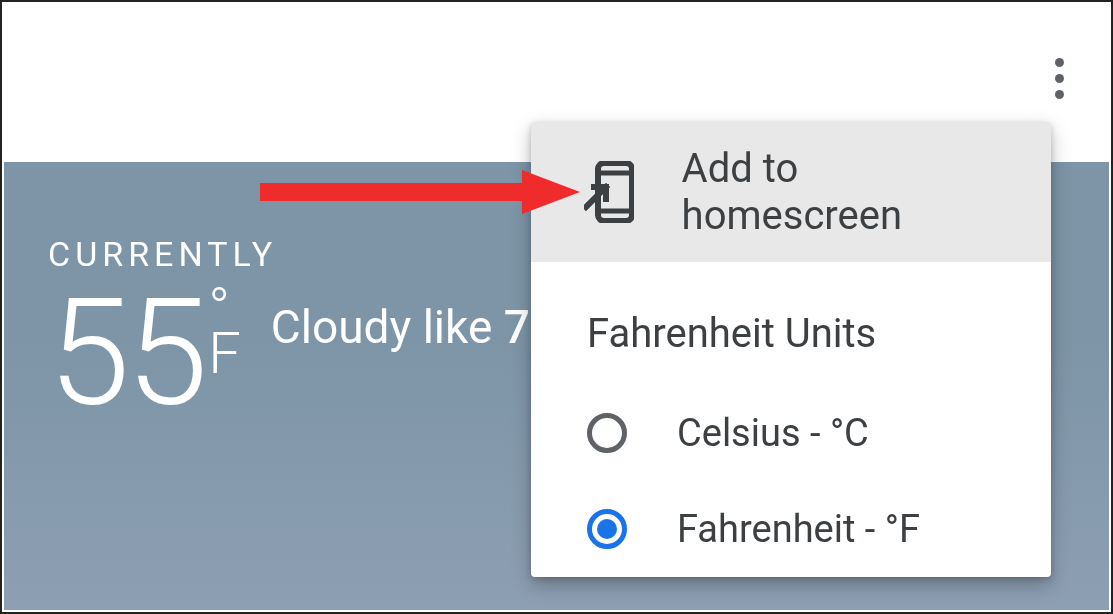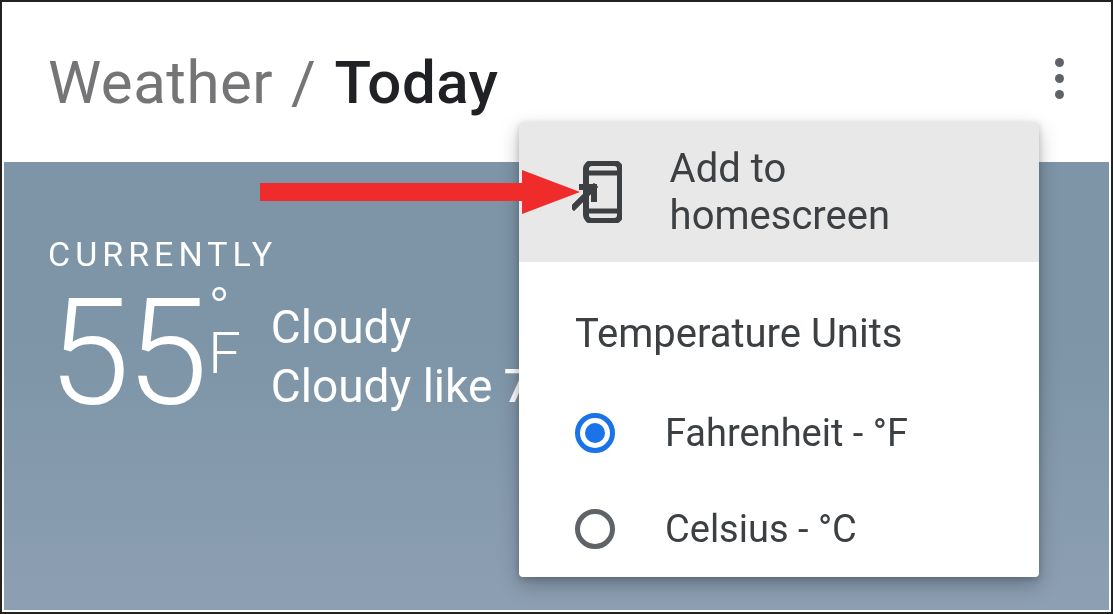--- a/index.html
+++ b/index.html
@@ -87,21 +87,21 @@
     font-size: 46px;
     font-weight: 400;
     line-height: 1.28;
   }
   .feels-value { font-weight: 500; }
 
   
   .menu {
     position: absolute;
     top: 120px;
-    right: 72px;
+    right: 60px;
     width: 520px;
     background: #ffffff;
     border-radius: 4px;
     box-shadow: 0 8px 20px rgba(0,0,0,0.25), 0 2px 6px rgba(0,0,0,0.18);
     overflow: hidden;
   }
   .menu-item {
     display: flex;
     align-items: center;
     height: 140px;
@@ -154,70 +154,64 @@
     top: 165px;
     width: 320px;
     height: 50px;
     pointer-events: none;
   }
 </style>
 </head>
 <body>
 
 <div class="header">
-  <div class="breadcrumb">
-    <span class="crumb-weather">Weather</span>
-    <span class="crumb-slash">/</span>
-    <span class="crumb-today">Today</span>
-  </div>
   <div class="more-btn">
     <span class="dot"></span>
     <span class="dot"></span>
     <span class="dot"></span>
   </div>
 </div>
 
 <div class="weather-panel">
   <div class="currently-label">CURRENTLY</div>
   <div class="temp-row">
     <span class="temp-value">55</span>
     <span class="temp-deg-unit">
       <span class="temp-deg">°</span>
       <span class="temp-unit">F</span>
     </span>
     <div class="conditions">
-      <div>Cloudy</div>
       <div>
         <span>Cloudy like </span><span class="feels-value">73°</span>
       </div>
     </div>
   </div>
 </div>
 
 <div class="menu">
   <div class="menu-item highlight">
     <span class="icon">
       <svg width="50" height="62" viewBox="0 0 50 62">
         <rect x="14" y="2" width="34" height="58" rx="6" fill="none" stroke="#3c4043" stroke-width="6"></rect>
         <line x1="14" y1="12" x2="48" y2="12" stroke="#3c4043" stroke-width="5"></line>
         <line x1="14" y1="50" x2="48" y2="50" stroke="#3c4043" stroke-width="5"></line>
         <path d="M2 46 L22 26 M22 26 L10 26 M22 26 L22 38" fill="none" stroke="#3c4043" stroke-width="6" stroke-linecap="square"></path>
       </svg>
     </span>
     <span class="label">Add to homescreen</span>
   </div>
 
-  <div class="section-title">Temperature Units</div>
-
+  <div class="section-title">Fahrenheit Units</div>
+
+  <div class="radio-row">
+    <span class="radio"></span>
+    <span class="label">Celsius - °C</span>
+  </div>
   <div class="radio-row">
     <span class="radio checked"></span>
     <span class="label">Fahrenheit - °F</span>
-  </div>
-  <div class="radio-row">
-    <span class="radio"></span>
-    <span class="label">Celsius - °C</span>
   </div>
 </div>
 
 <svg class="arrow" viewBox="0 0 320 50">
   <line x1="0" y1="25" x2="270" y2="25" stroke="#ef2b2b" stroke-width="18" stroke-linecap="round"></line>
   <polygon points="320,25 262,3 262,47" fill="#ef2b2b"></polygon>
 </svg>
 
 </body></html>

